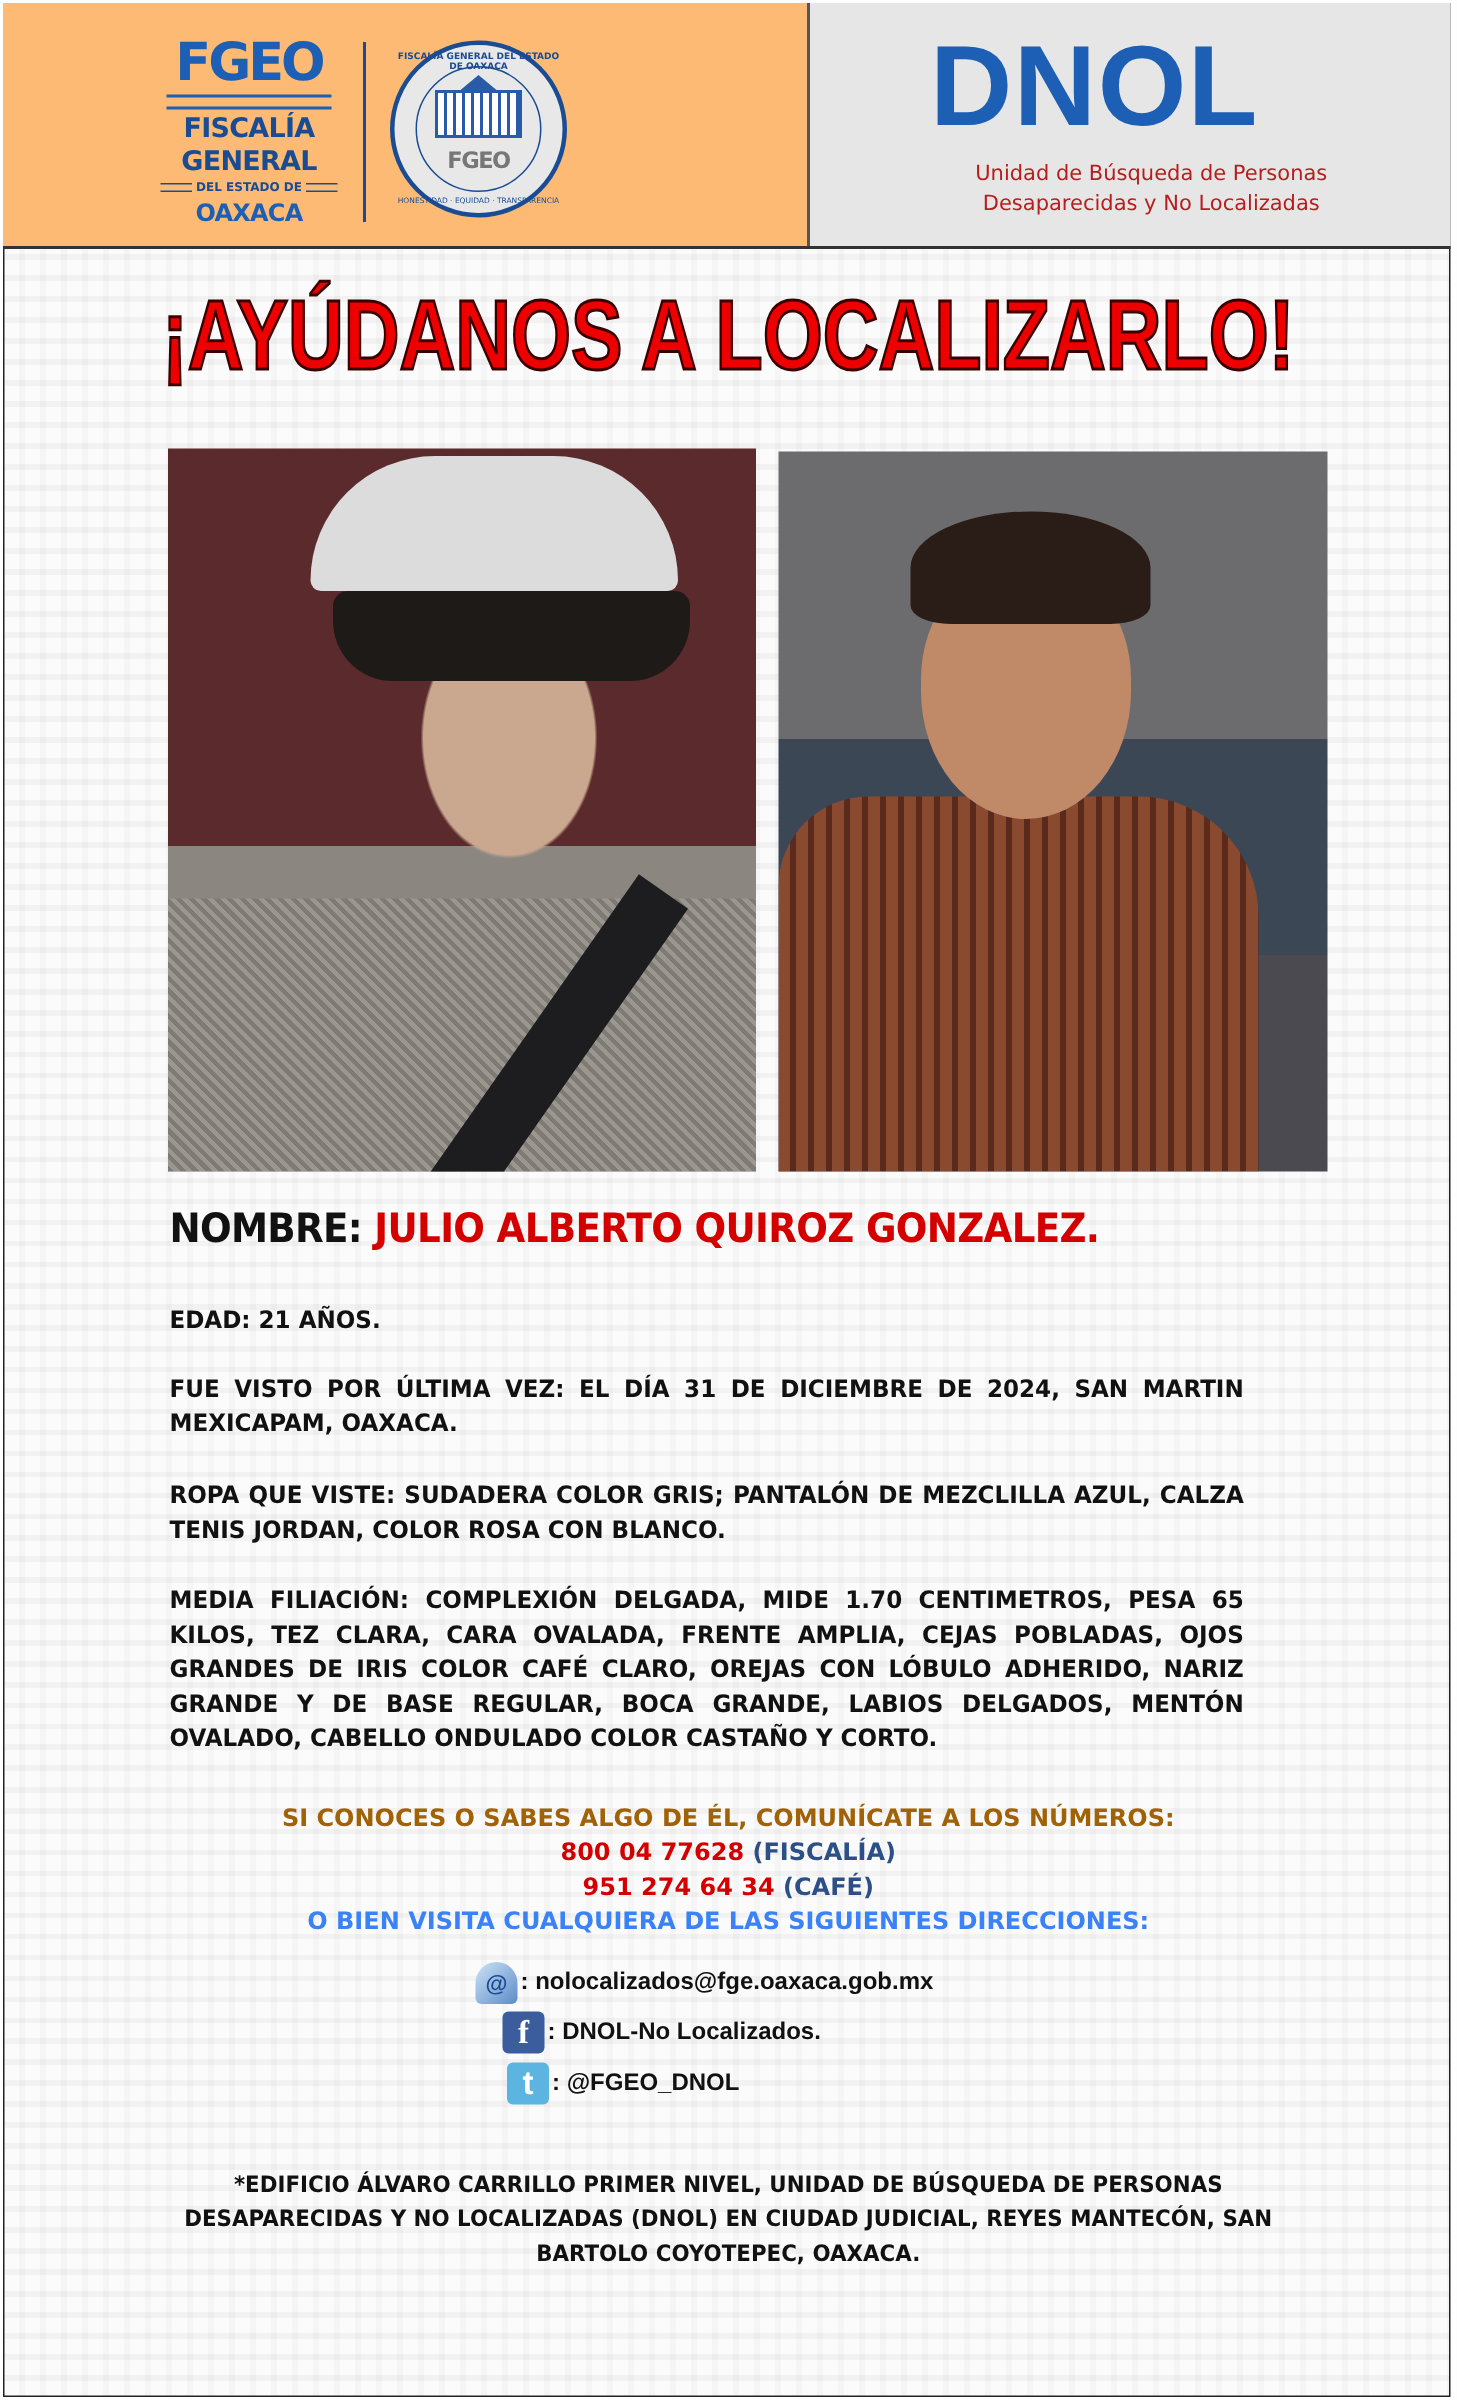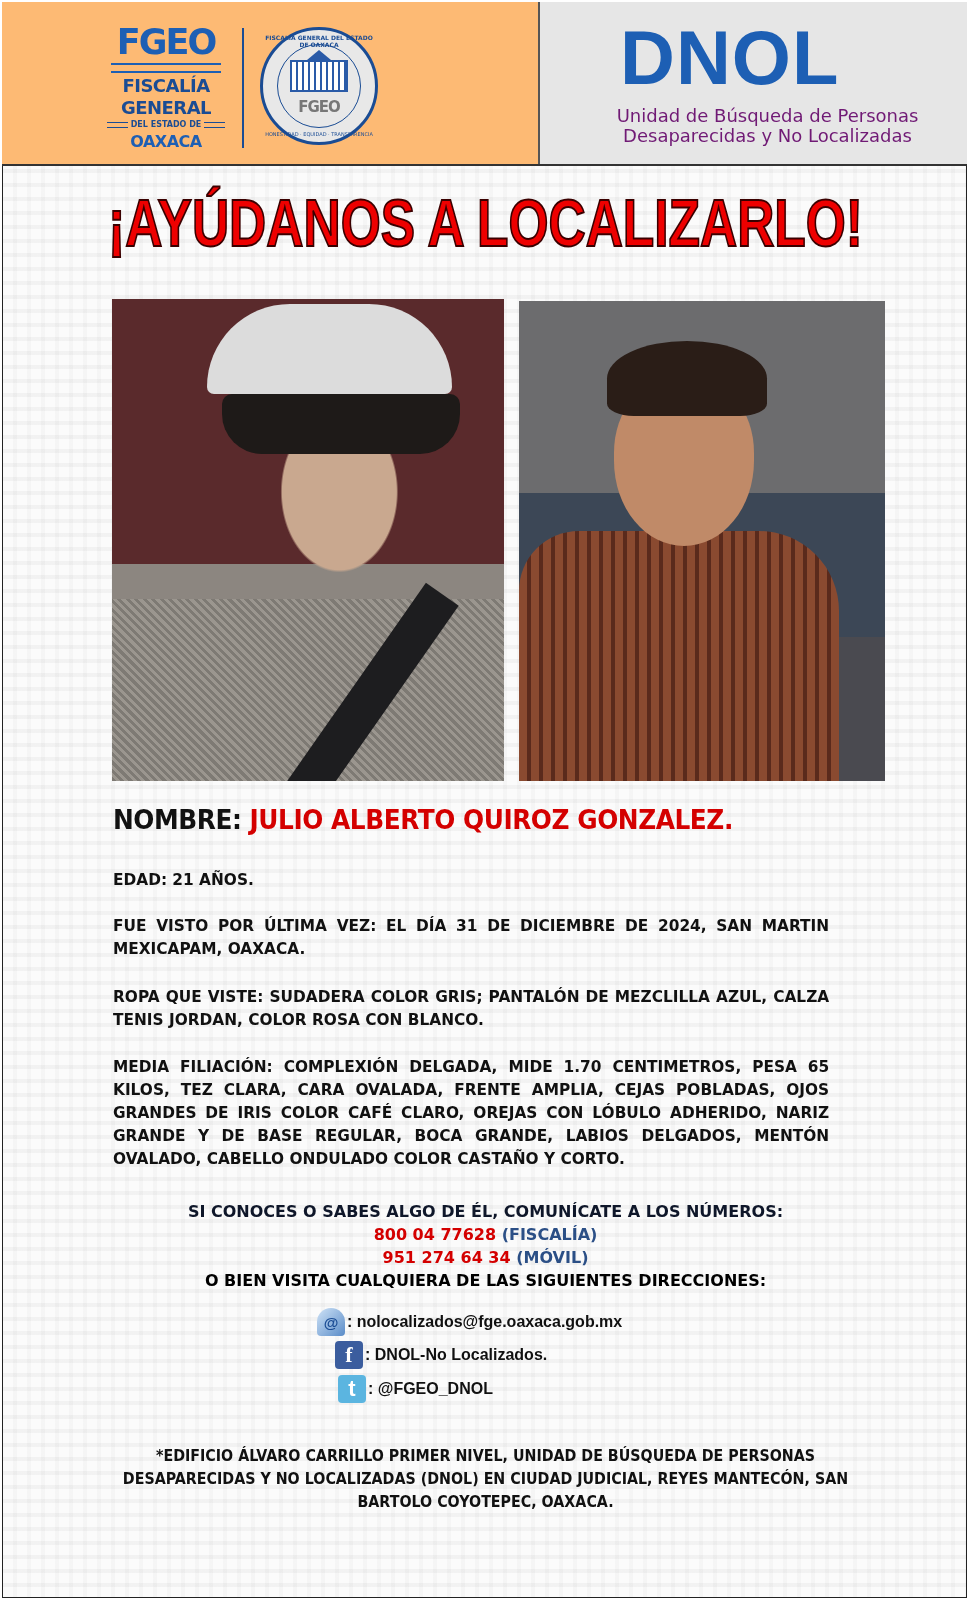--- a/index.html
+++ b/index.html
@@ -71,21 +71,21 @@
   }
   .seal-arc-bot {
     position:absolute; left:0; right:0; bottom:5px; text-align:center; font-size:5px; color:#1a4c94;
   }
   .dnol-title {
     position:absolute; left:80px; top:16px; font-family:Liberation Sans, sans-serif; font-weight:bold;
     font-size:76px; color:#1d5fb4; line-height:80px; letter-spacing:1px;
   }
   .dnol-sub {
     position:absolute; left:60px; top:104px; width:335px; text-align:center;
-    font-family:"DejaVu Sans", sans-serif; font-size:18px; line-height:20px; color:#701a75;
+    font-family:"DejaVu Sans", sans-serif; font-size:14px; line-height:20px; color:#b91c1c;
   }
   
   .headline {
     position:absolute; left:0; top:188px; width:971px; text-align:center;
     font-family:"Liberation Sans", sans-serif; font-weight:bold; font-size:66px; line-height:70px;
     color:#ee0000; letter-spacing:0px;
     transform:scaleX(0.78); transform-origin:center;
     -webkit-text-stroke:2px #3a0000;
   }
   
@@ -135,24 +135,24 @@
     font-size:16px; line-height:23px; text-align:justify; font-weight:bold;
     transform:scaleX(0.96); transform-origin:left;
   }
   .p-edad { top:868px; }
   .p-visto { top:914px; }
   .p-ropa { top:985px; }
   .p-media { top:1055px; }
   .contact {
     position:absolute; left:0; width:971px; text-align:center; font-weight:bold; font-size:16px; line-height:23px;
   }
-  .c1 { top:1200px; color:#0f172a; }
+  .c1 { top:1200px; color:#a16207; }
   .c2 { top:1223px; }
   .c3 { top:1246px; }
-  .c4 { top:1269px; color:#000000; }
+  .c4 { top:1269px; color:#3b82f6; }
   .phone { color:#d40000; }
   .phone-tag { color:#2b4f86;margin-top:24px; }
   .social {
     position:absolute; display:flex; align-items:center; gap:2px;
     font-family:"Liberation Sans", sans-serif; font-weight:bold; font-size:16px; color:#111;
   }
   .s-mail { left:317px; top:1308px; }
   .s-fb { left:335px; top:1341px; }
   .s-tw { left:338px; top:1375px; }
   .ico { width:28px; height:28px; border-radius:4px; display:inline-flex; align-items:center; justify-content:center; color:#fff; font-weight:bold; font-size:22px; }
@@ -228,21 +228,21 @@
 <div class="info para p-ropa">ROPA QUE VISTE: SUDADERA COLOR GRIS; PANTALÓN DE MEZCLILLA AZUL, CALZA TENIS JORDAN, COLOR ROSA CON BLANCO.</div>
 <div class="info para p-media">MEDIA FILIACIÓN: COMPLEXIÓN DELGADA, MIDE 1.70 CENTIMETROS, PESA 65 KILOS, TEZ CLARA, CARA OVALADA, FRENTE AMPLIA, CEJAS POBLADAS, OJOS GRANDES DE IRIS COLOR CAFÉ CLARO, OREJAS CON LÓBULO ADHERIDO, NARIZ GRANDE Y DE BASE REGULAR, BOCA GRANDE, LABIOS DELGADOS, MENTÓN OVALADO, CABELLO ONDULADO COLOR CASTAÑO Y CORTO.</div>
 
 <div class="contact c1">SI CONOCES O SABES ALGO DE ÉL, COMUNÍCATE A LOS NÚMEROS:</div>
 <div class="contact c2">
   <span class="phone">800 04 77628</span>
   <span class="phone-tag">(FISCALÍA)</span>
 </div>
 <div class="contact c3">
   <span class="phone">951 274 64 34</span>
-  <span class="phone-tag">(MÓVIL)</span>
+  <span class="phone-tag">(CAFÉ)</span>
 </div>
 <div class="contact c4">O BIEN VISITA CUALQUIERA DE LAS SIGUIENTES DIRECCIONES:</div>
 
 <div class="social s-mail">
   <span class="ico ico-mail">@</span>
   <span>: nolocalizados@fge.oaxaca.gob.mx</span>
 </div>
 <div class="social s-fb">
   <span class="ico ico-fb">f</span>
   <span>: DNOL-No Localizados.</span>

